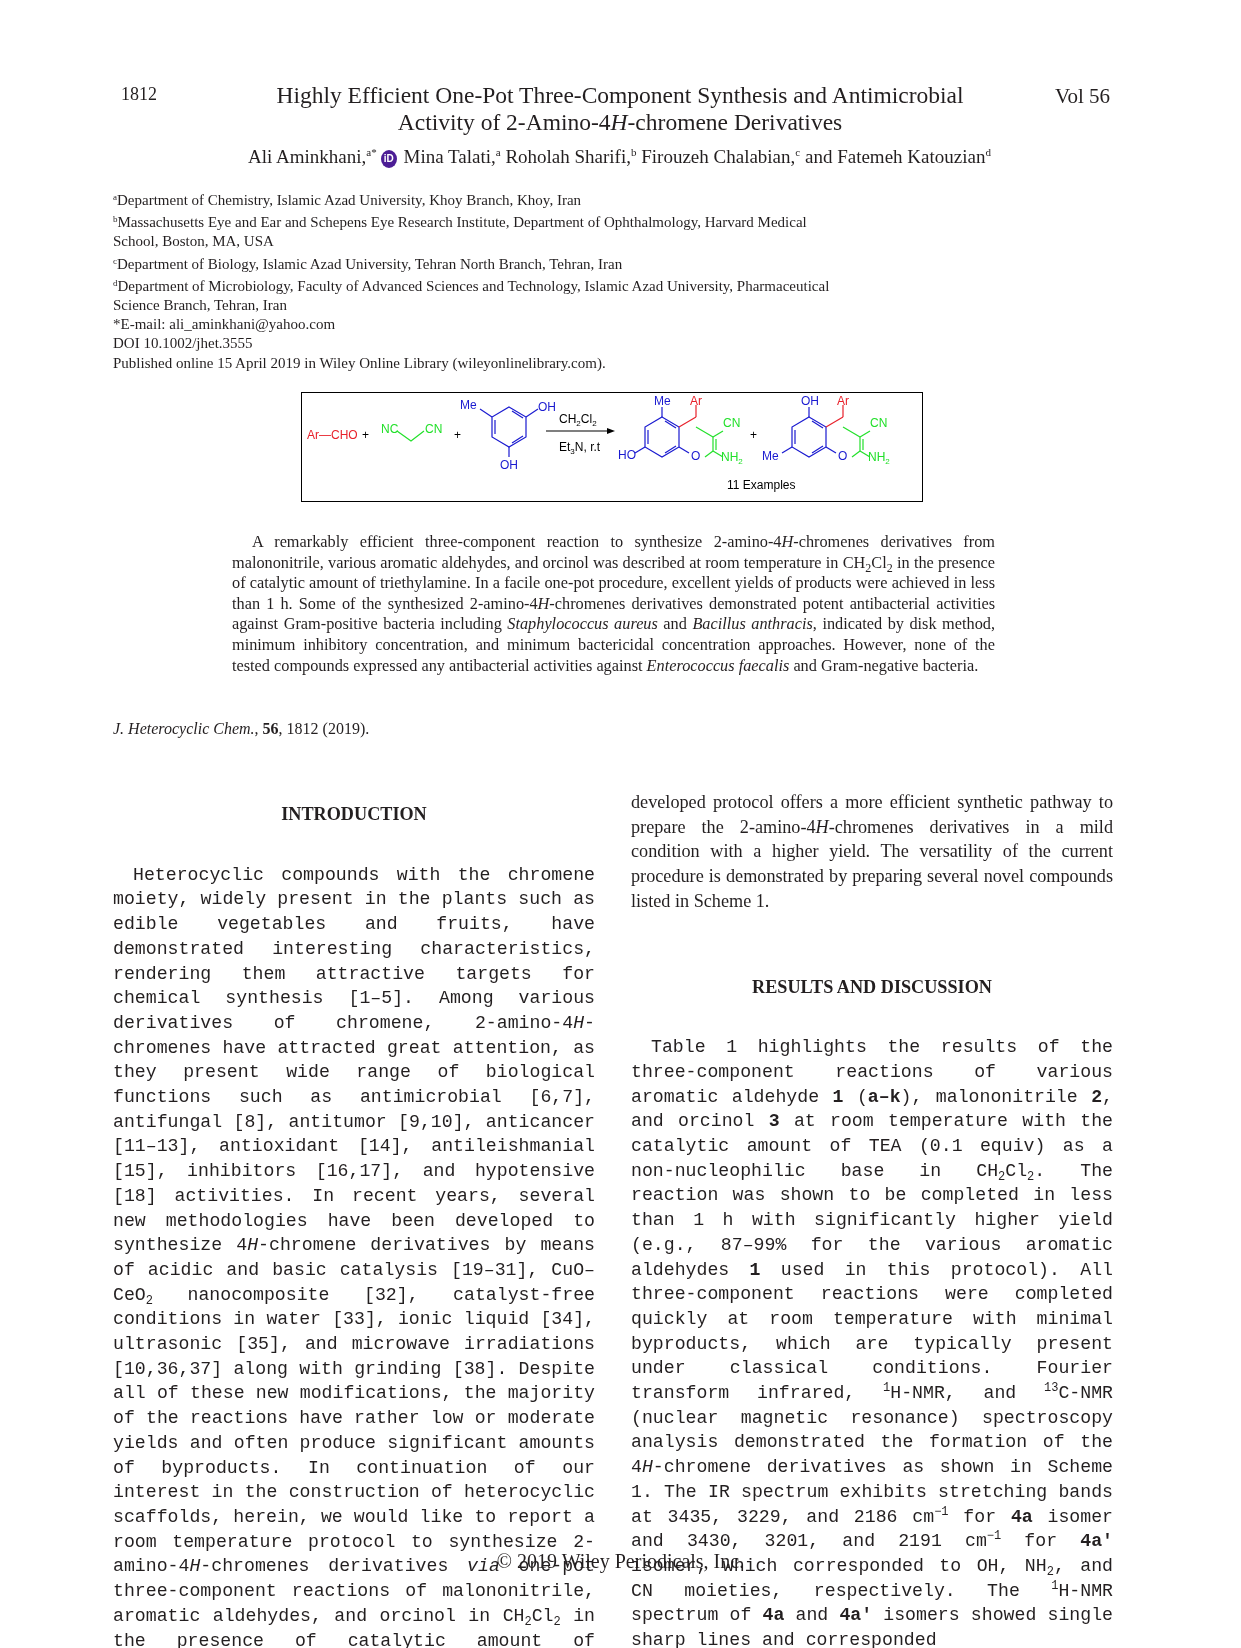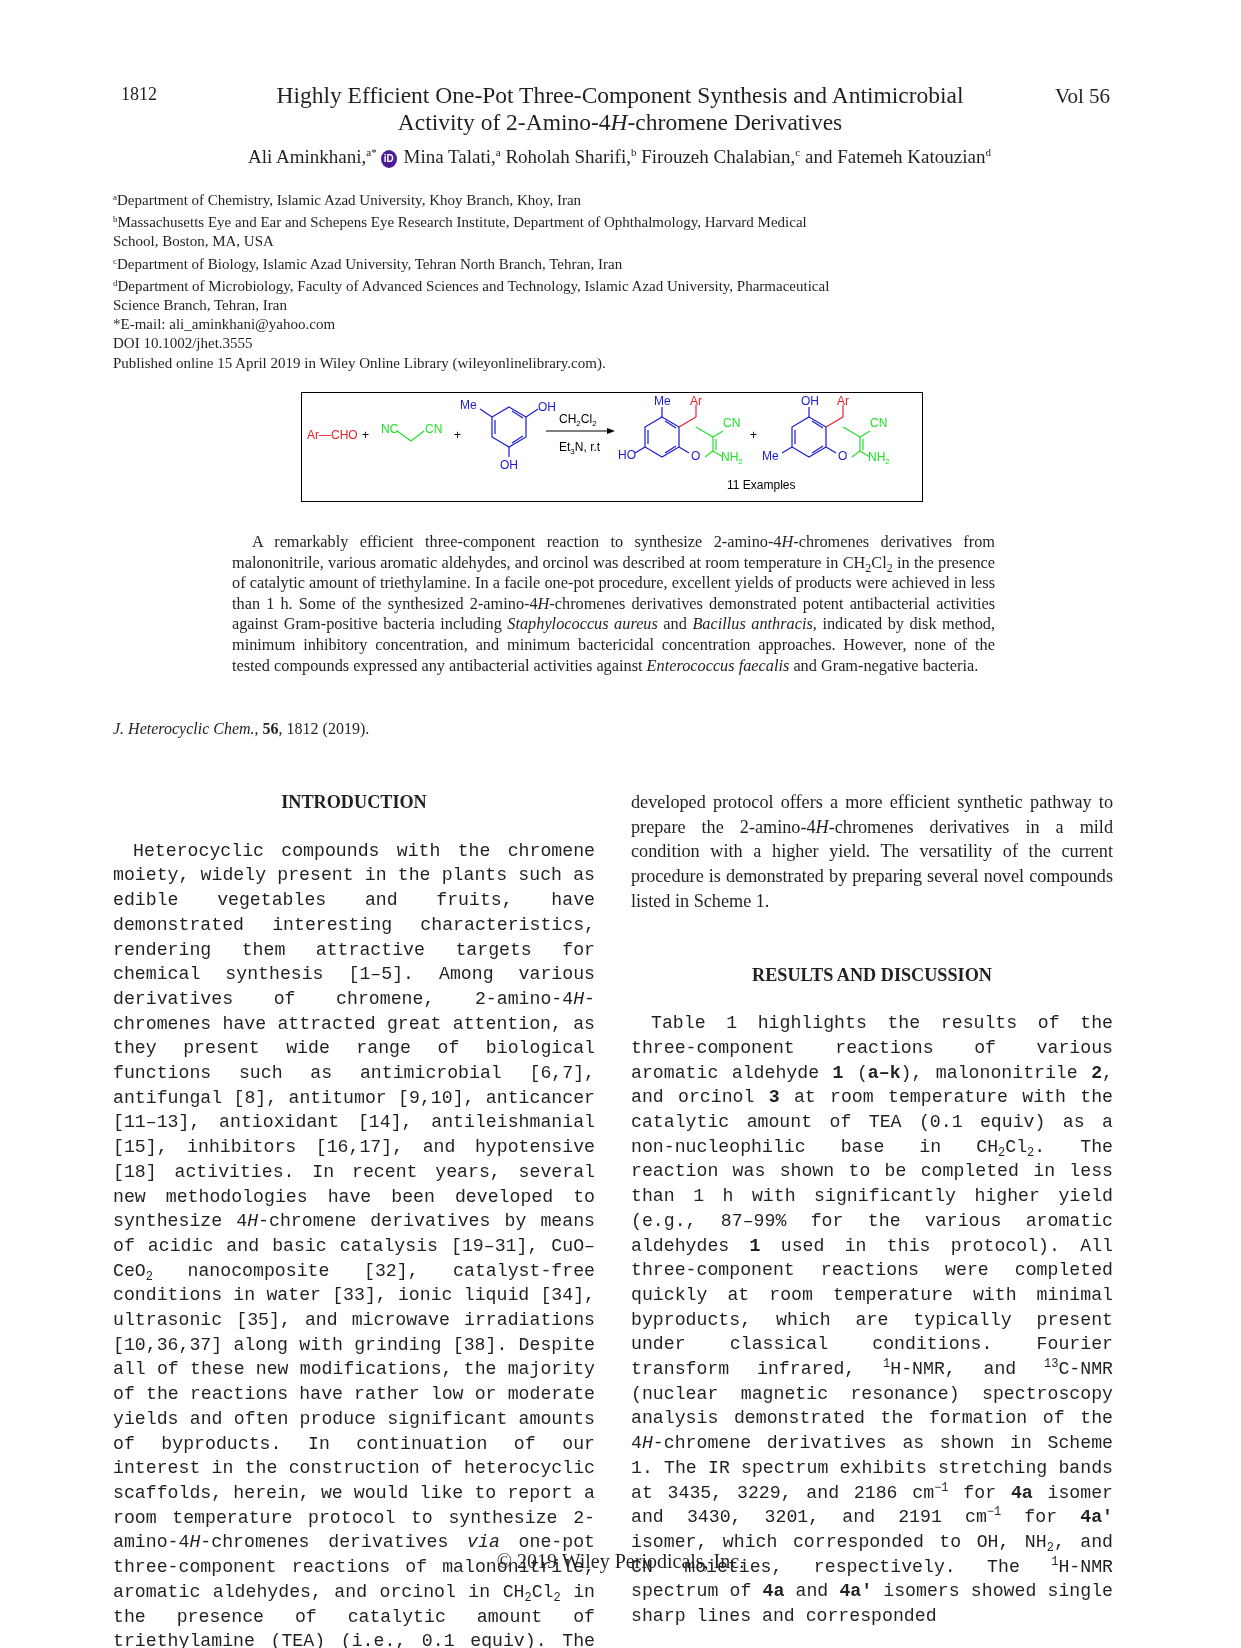--- a/index.html
+++ b/index.html
@@ -17,21 +17,21 @@
   .affils { left: 113px; width: 1013px; top: 188px; font-size: 15px; line-height: 19.2px; }
   .affils sup { font-size: 9px; vertical-align: 5px; }
   .scheme { left: 301px; top: 392px; width: 622px; height: 110px; border: 1.5px solid #000; box-sizing: border-box; }
   .scheme svg { position: absolute; left: 0; top: 0; }
   .abstract { left: 216px; width: 795px; top: 516px; font-size: 16.3px; line-height: 20.6px; text-align: justify; }
   .abstract p { margin: 16px; text-indent: 20px; }
   .citation { left: 113px; top: 720px; font-size: 16px; }
   .col { width: 482px; font-size: 18.2px; line-height: 24.7px; text-align: justify; }
   .col-left { left: 113px; top: 790px; }
   .col-right { left: 631px; top: 790px; width: 482px; }
-  .heading { font-weight: bold; text-align: center; font-size: 18.2px; margin: 0; }
+  .heading { font-weight: bold; text-align: center; font-size: 18.2px; margin: 12px; }
   .para { margin: 0; text-indent: 20px; font-family: Liberation Mono, monospace; }
   .para-cont { margin: 0; }
   sub { font-size: 12px; vertical-align: -4px; line-height: 0; }
   sup.s { font-size: 12px; vertical-align: 7px; line-height: 0; }
   .footer { left: 0; width: 1241px; top: 1550px; text-align: center; font-size: 20px; }
 </style>
 </head>
 <body>
 
 <div class="abs page-num">1812</div>

